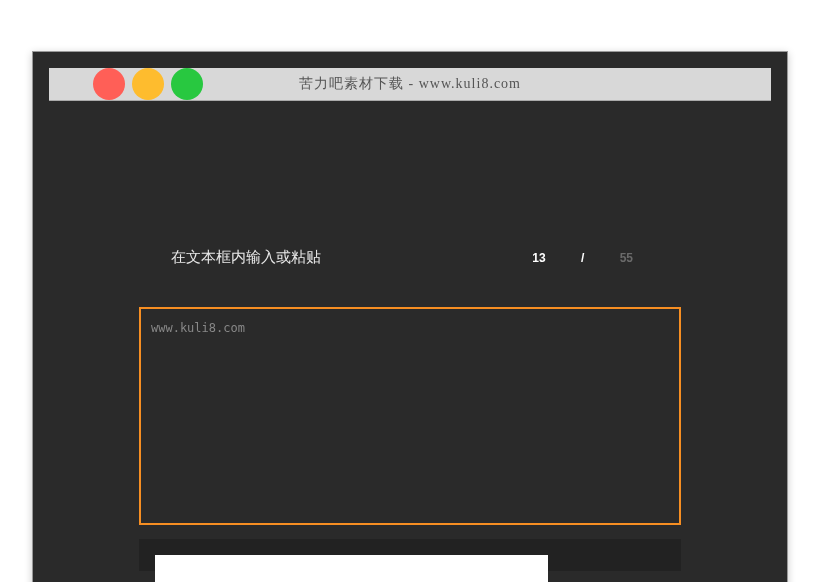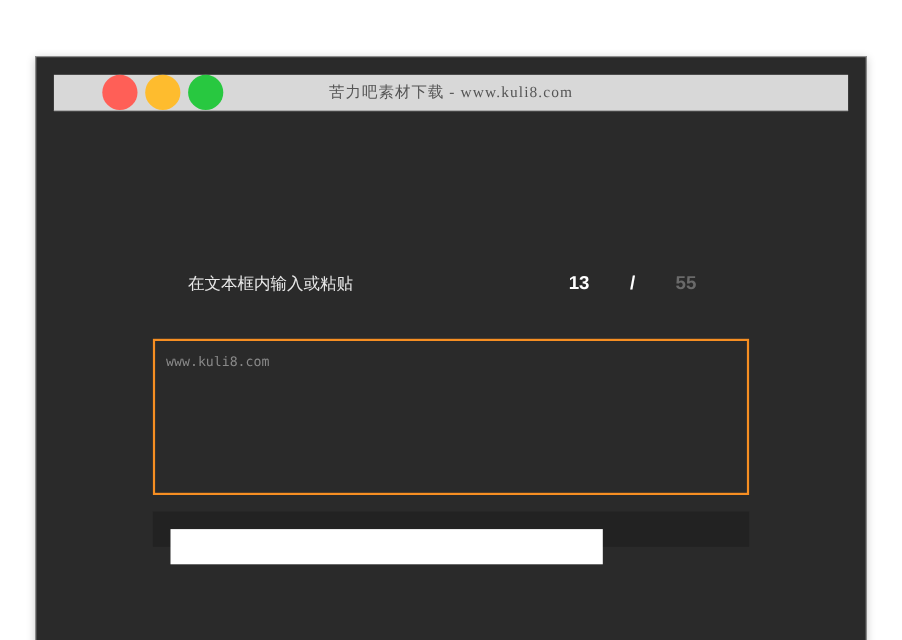--- a/index.html
+++ b/index.html
@@ -9,25 +9,25 @@
 .dots{display:flex;gap:7px;margin-left:12px}
 .dot{width:11px;height:11px;border-radius:50%}
 .dot.r{background:#ff5f57}
 .dot.y{background:#febc2e}
 .dot.g{background:#28c840}
 .title{position:absolute;left:0;right:0;text-align:center;font-size:14px;color:#555;font-family:"SimSun","NSimSun",serif;letter-spacing:1px;pointer-events:none}
 .content{padding:115px 90px 100px 90px;min-height:495px}
 .desc{color:#111;font-size:13px;margin-bottom:2px}
 .header-row{display:flex;justify-content:space-between;align-items:center;margin-bottom:8px}
 .label{color:#e8e8e8;font-size:15px}
-.counter{font-size:17px;font-weight:bold}
+.counter{font-size:12px;font-weight:bold}
 .counter .cur{color:#fff}
 .counter .sl{color:#fff}
 .counter .max{color:#6a6a6a}
-.ta{width:100%;height:142px;background:transparent;border:2px solid #f68e22;color:#888;font-family:"SimSun",monospace;font-size:12px;padding:12px 10px;resize:none;outline:none}
+.ta{width:100%;height:218px;background:transparent;border:2px solid #f68e22;color:#888;font-family:"SimSun",monospace;font-size:12px;padding:12px 10px;resize:none;outline:none}
 .ta::placeholder{color:#777}
 .progress-wrap{height:4px;background:#222;margin-top:10px;width:100%}
 .progress-bar{height:100%;background:#fff;width:77%}
 </style>
 </head>
 <body>
 
 <div class="window">
   <div class="titlebar">
     <div class="dots">

